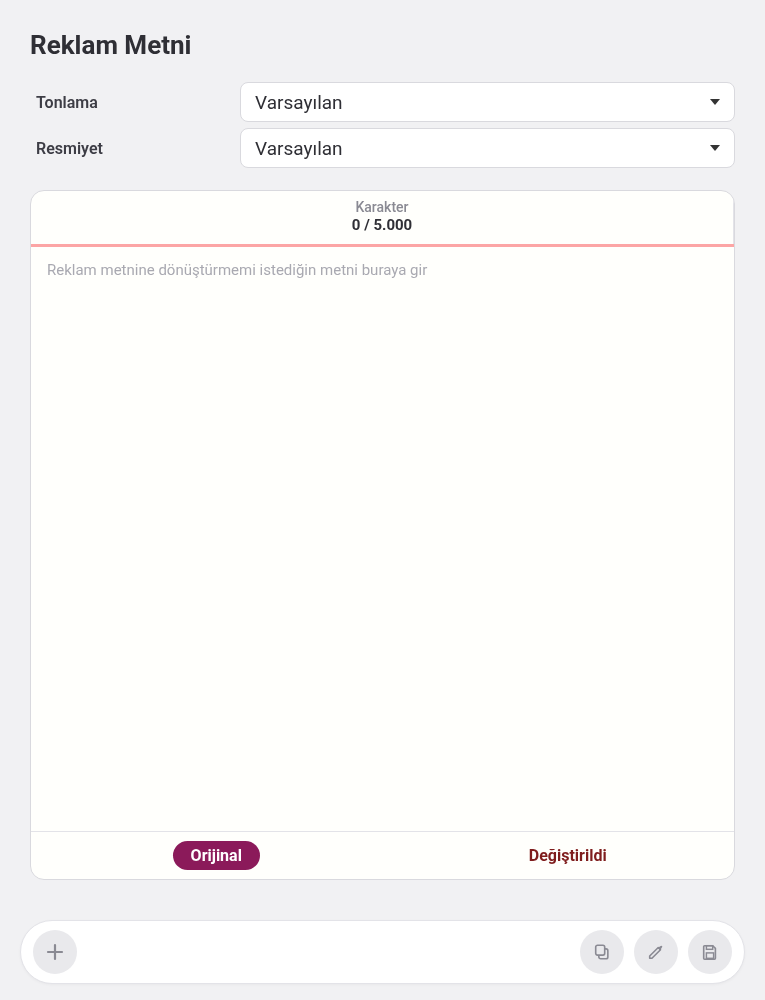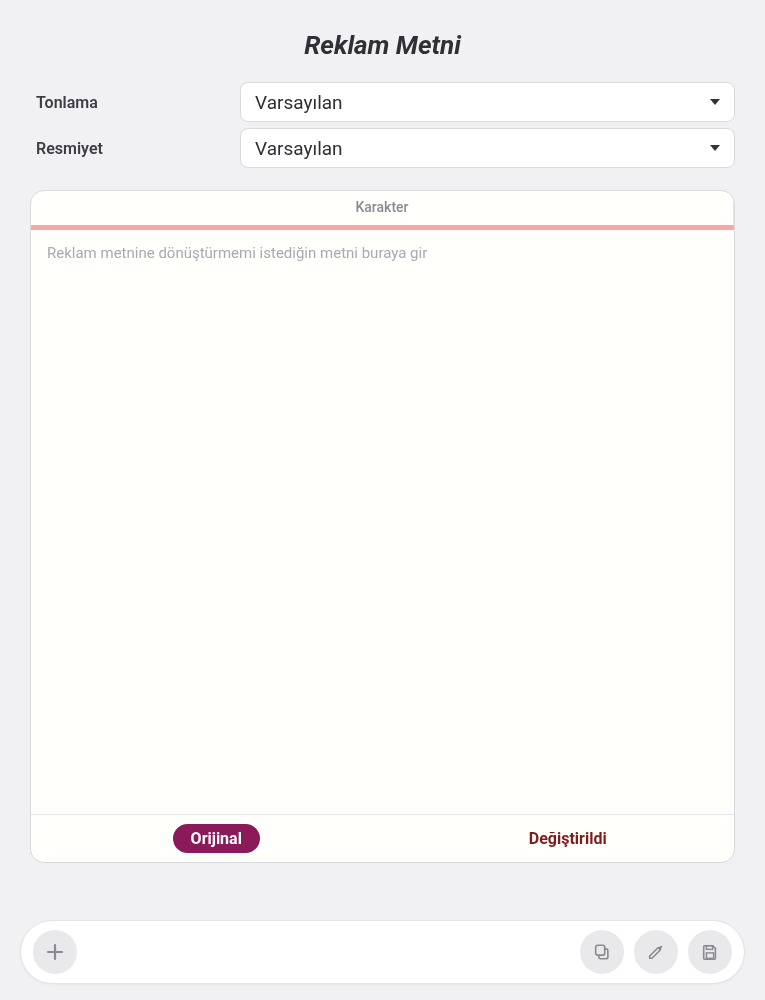--- a/index.html
+++ b/index.html
@@ -8,26 +8,24 @@
     background: #f1f1f3;
     width: 765px;
     height: 1000px;
     overflow: hidden;
     color: #333;
   }
   .container {
     padding: 30px 30px 0 30px;
   }
   .page-title {
-    text-align: center;
     font-size: 26px;
     font-weight: 700;
     color: #2f2f35;
     margin-bottom: 22px;
-    font-style: italic;
   }
   .form-row {
     display: flex;
     align-items: center;
     margin-bottom: 6px;
   }
   .form-label {
     width: 210px;
     font-size: 16px;
     font-weight: 600;
@@ -56,21 +54,21 @@
   }
   .editor-card {
     margin-top: 22px;
     background: #fffffc;
     border: 1px solid #d9d9de;
     border-radius: 14px;
     overflow: hidden;
   }
   .stats-row {
     display: flex;
-    border-bottom: 5px solid #fca5a5;
+    border-bottom: 3px solid #fca5a5;
   }
   .stat-cell {
     flex: 1;
     text-align: center;
     padding: 8px 0 10px 0;
   }
   .stat-cell:first-child {
     border-right: 1px solid #e3e3e8;
   }
   .stat-label {
@@ -176,20 +174,21 @@
     <div class="select">
       <span>Varsayılan</span>
       <span class="caret-down"></span>
     </div>
   </div>
 
   <div class="editor-card">
     <div class="stats-row">
       <div class="stat-cell">
         <div class="stat-label">Karakter</div>
+        <div class="stat-value">0 / 5.000</div>
       </div>
     </div>
 
     <textarea class="text-area" placeholder="Reklam metnine dönüştürmemi istediğin metni buraya gir" style=""></textarea>
 
     <div class="tabs-row">
       <div class="tab">
         <span class="tab-pill">Orijinal</span>
       </div>
       <div class="tab">

